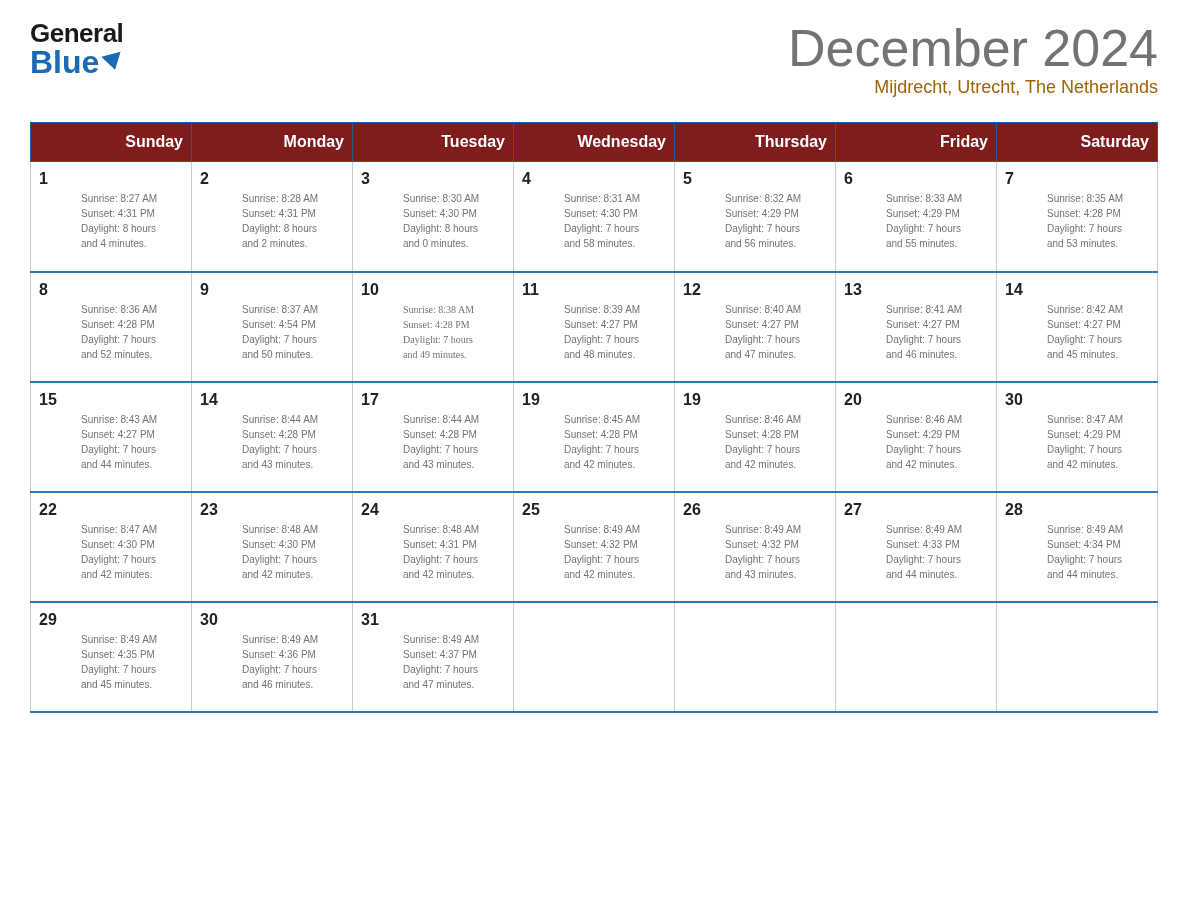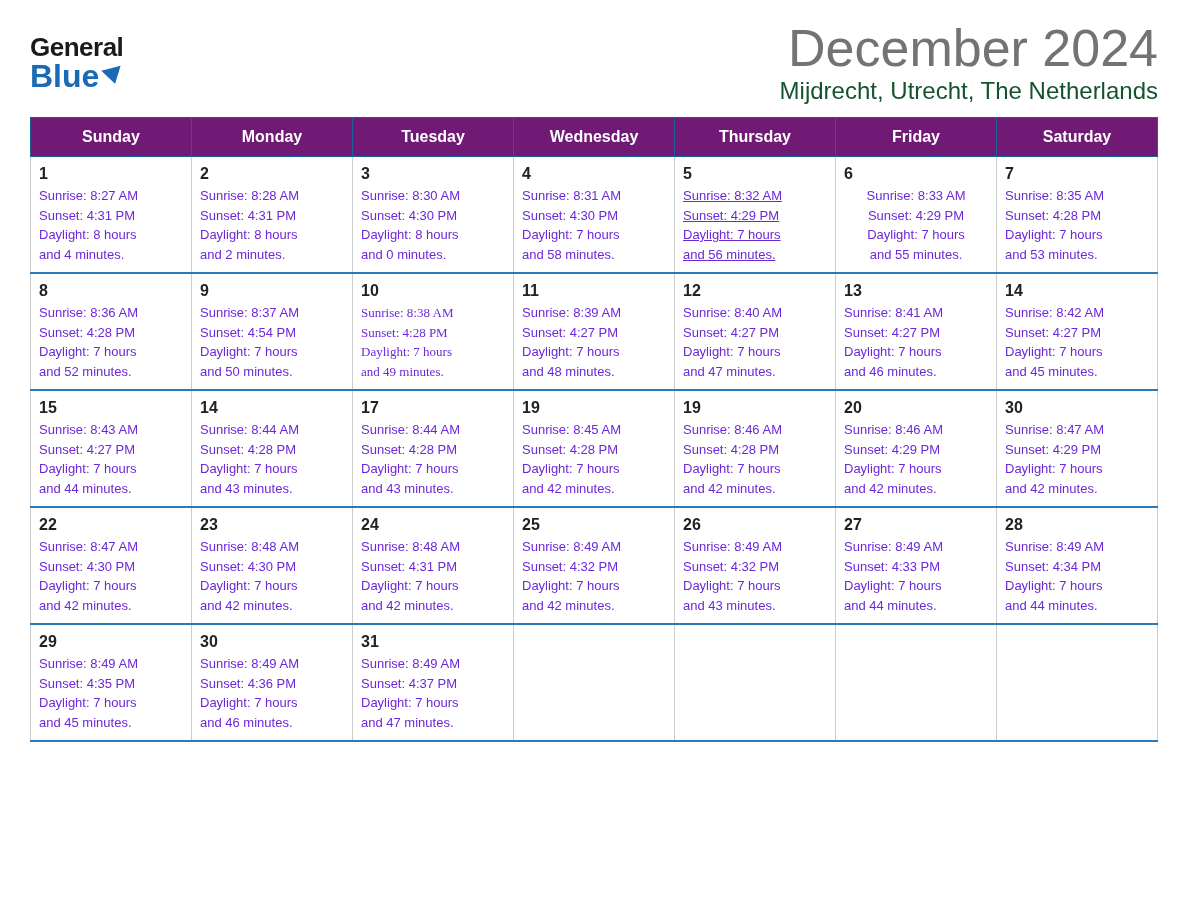--- a/index.html
+++ b/index.html
@@ -6,22 +6,22 @@
     body {
       font-family: Arial, sans-serif;
       background: #fff;
       width: 1188px;
       min-height: 918px;
       padding: 20px 30px;
     }
     .header {
       display: flex;
       justify-content: space-between;
-      align-items: center;
-      margin-bottom: 12px;
+      align-items: flex-start;
+      margin-bottom: 24px;
     }
     .logo {
       display: flex;
       flex-direction: column;
       line-height: 1;
     }
     .logo-general {
       font-size: 26px;
       font-weight: bold;
       color: #1a1a1a;
@@ -47,36 +47,36 @@
     .title-block {
       text-align: right;
     }
     .month-title {
       font-size: 52px;
       font-weight: 300;
       color: #737373;
       line-height: 1.1;
     }
     .location-title {
-      font-size: 24px;
-      color: #14532d;
+      font-size: 18px;
+      color: #a16207;
       font-weight: normal;
     }
     table {
       width: 100%;
       border-collapse: collapse;
       table-layout: fixed;
     }
     thead th {
-      background-color: #701a75;
+      background-color: #7f1d1d;
       color: white;
       font-size: 16px;
       font-weight: bold;
       padding: 10px 8px;
-      text-align: center;
+      text-align: right;
       border: 1px solid #1a5f9a;
     }
     tbody td {
       vertical-align: top;
       padding: 8px 8px;
       border: 1px solid #ccc;
       font-size: 13px;
       color: #222;
       height: 110px;
     }
@@ -84,23 +84,24 @@
       border-bottom: 2px solid #2a7ab8;
     }
     .day-num {
       font-size: 16px;
       font-weight: bold;
       color: #222;
       display: block;
       margin-bottom: 3px;
     }
     .day-info {
-      font-size: 13px;
+      font-size: 10px;
       line-height: 1.5;
-      color: #6d28d9;
+      color: #737373;
+      margin-left: 42px;
     }
     .empty-cell {
       background: #fff;
     }
   </style>
 </head>
 <body>
 
 <div class="header">
   <div class="logo">
@@ -153,28 +154,28 @@
         </td>
         <td>
           <span class="day-num">4</span>
           <div class="day-info" style="white-space: pre-line;">Sunrise: 8:31 AM
 Sunset: 4:30 PM
 Daylight: 7 hours
 and 58 minutes.</div>
         </td>
         <td>
           <span class="day-num">5</span>
-          <div class="day-info" style="white-space: pre-line; text-decoration: underline;">Sunrise: 8:32 AM
+          <div class="day-info" style="white-space: pre-line;">Sunrise: 8:32 AM
 Sunset: 4:29 PM
 Daylight: 7 hours
 and 56 minutes.</div>
         </td>
         <td>
           <span class="day-num">6</span>
-          <div class="day-info" style="white-space: pre-line; text-align: center;">Sunrise: 8:33 AM
+          <div class="day-info" style="white-space: pre-line;">Sunrise: 8:33 AM
 Sunset: 4:29 PM
 Daylight: 7 hours
 and 55 minutes.</div>
         </td>
         <td>
           <span class="day-num">7</span>
           <div class="day-info" style="white-space: pre-line;">Sunrise: 8:35 AM
 Sunset: 4:28 PM
 Daylight: 7 hours
 and 53 minutes.</div>

